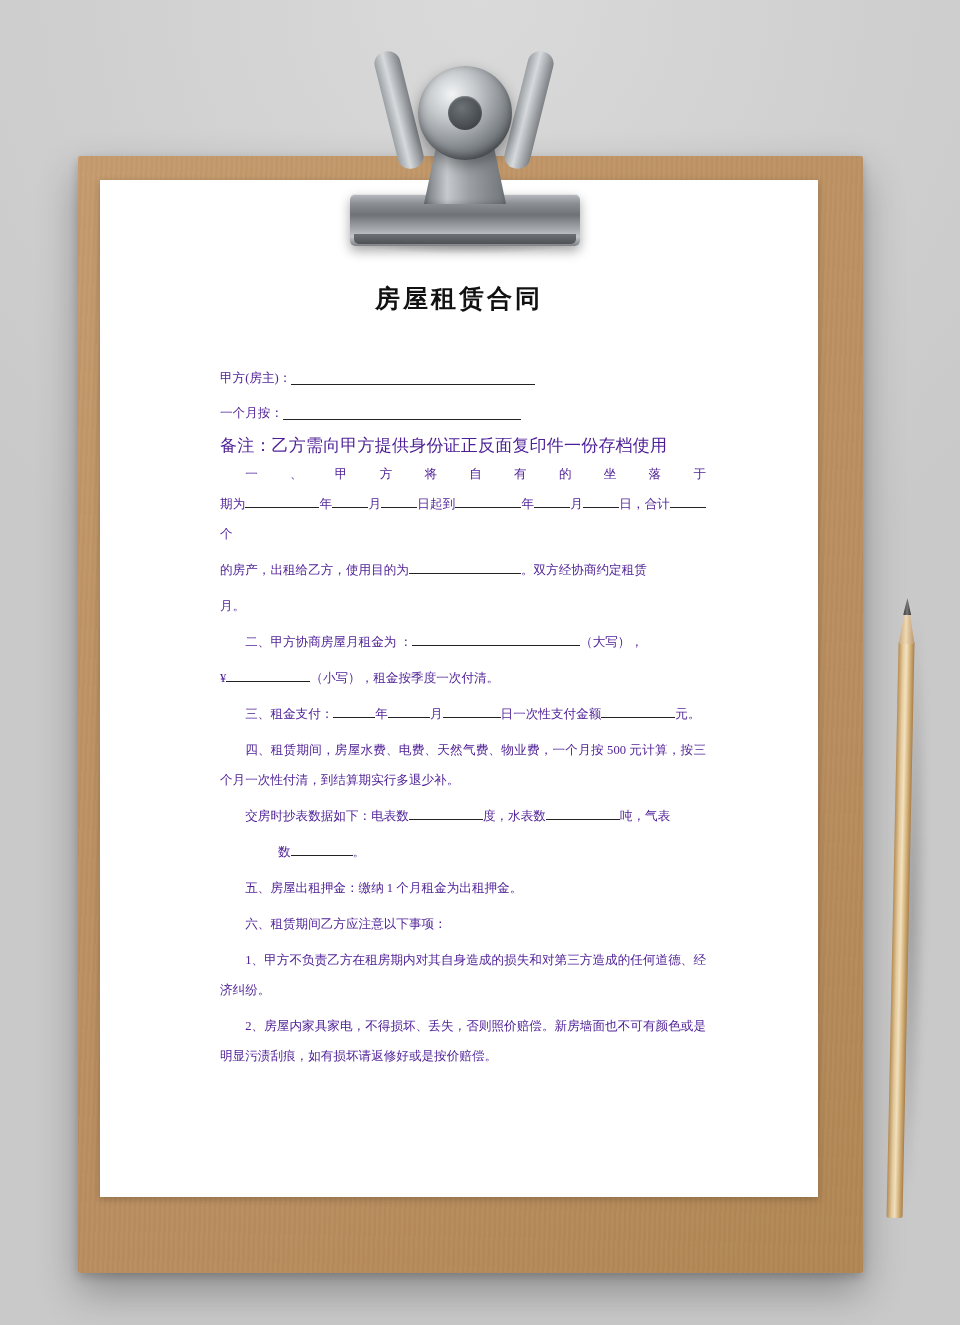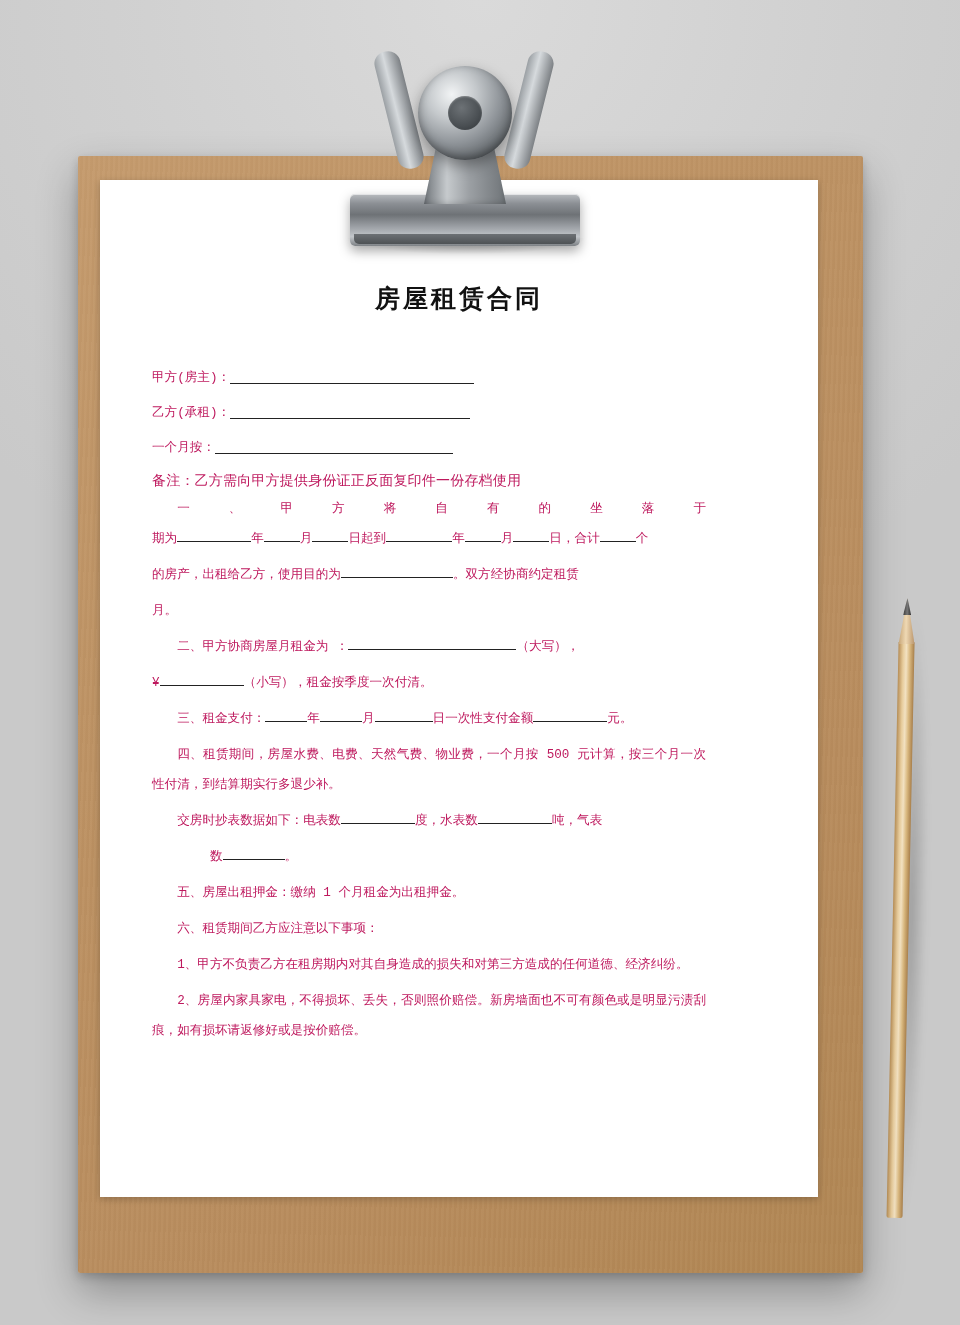--- a/index.html
+++ b/index.html
@@ -179,52 +179,52 @@
   }
 
   
   .doc {
     position: absolute;
     left: 100px;
     top: 180px;
     width: 718px;
     height: 1012px;
     color: #1a1a1a;
-    font-family: Liberation Mono, monospace;
+    font-family: Liberation Serif, serif;
   }
   .doc-title {
     text-align: center;
     font-size: 25px;
     font-weight: bold;
     letter-spacing: 3px;
     margin-top: 102px;
     color: #111;
   }
   .doc-body {
-    margin: 0 112px 0 52px;
+    margin: 0 112px 0 120px;
     padding-top: 48px;
     font-size: 12.6px;
     line-height: 30px;
-    color: #be185d;
+    color: #4c1d95;
   }
   .fld {
     display: block;
     margin-bottom: 5px;
     white-space: nowrap;
   }
   .rule {
     display: inline-block;
     border-bottom: 1px solid #222;
     vertical-align: -3px;
   }
   .r-long { width: 244px; }
   .r-med  { width: 240px; }
   .r-tel  { width: 238px; }
   .note {
-    font-size: 14px;
+    font-size: 17px;
     line-height: 26px;
     letter-spacing: 0.2px;
   }
   .lead-line {
     margin-top: 4px;
     margin-bottom: 6px;
   }
   .para {
     text-indent: 2em;
     margin: 0 0 6px 0;
@@ -272,23 +272,20 @@
 
 <div class="doc">
   <div class="doc-title">房屋租赁合同</div>
 
   <div class="doc-body">
 
     <span class="fld">
       <span>甲方(房主)：</span><span class="rule r-long"></span>
     </span>
 
-    <span class="fld">
-      <span>乙方(承租)：</span><span class="rule r-med"></span>
-    </span>
 
     <span class="fld">
       <span>一个月按：</span><span class="rule r-tel"></span>
     </span>
 
     <div class="note">备注：乙方需向甲方提供身份证正反面复印件一份存档使用</div>
 
 
     <div class="para-just">一 、 甲 方 将 自 有 的 坐 落 于</div>
     <div class="para-cont">

